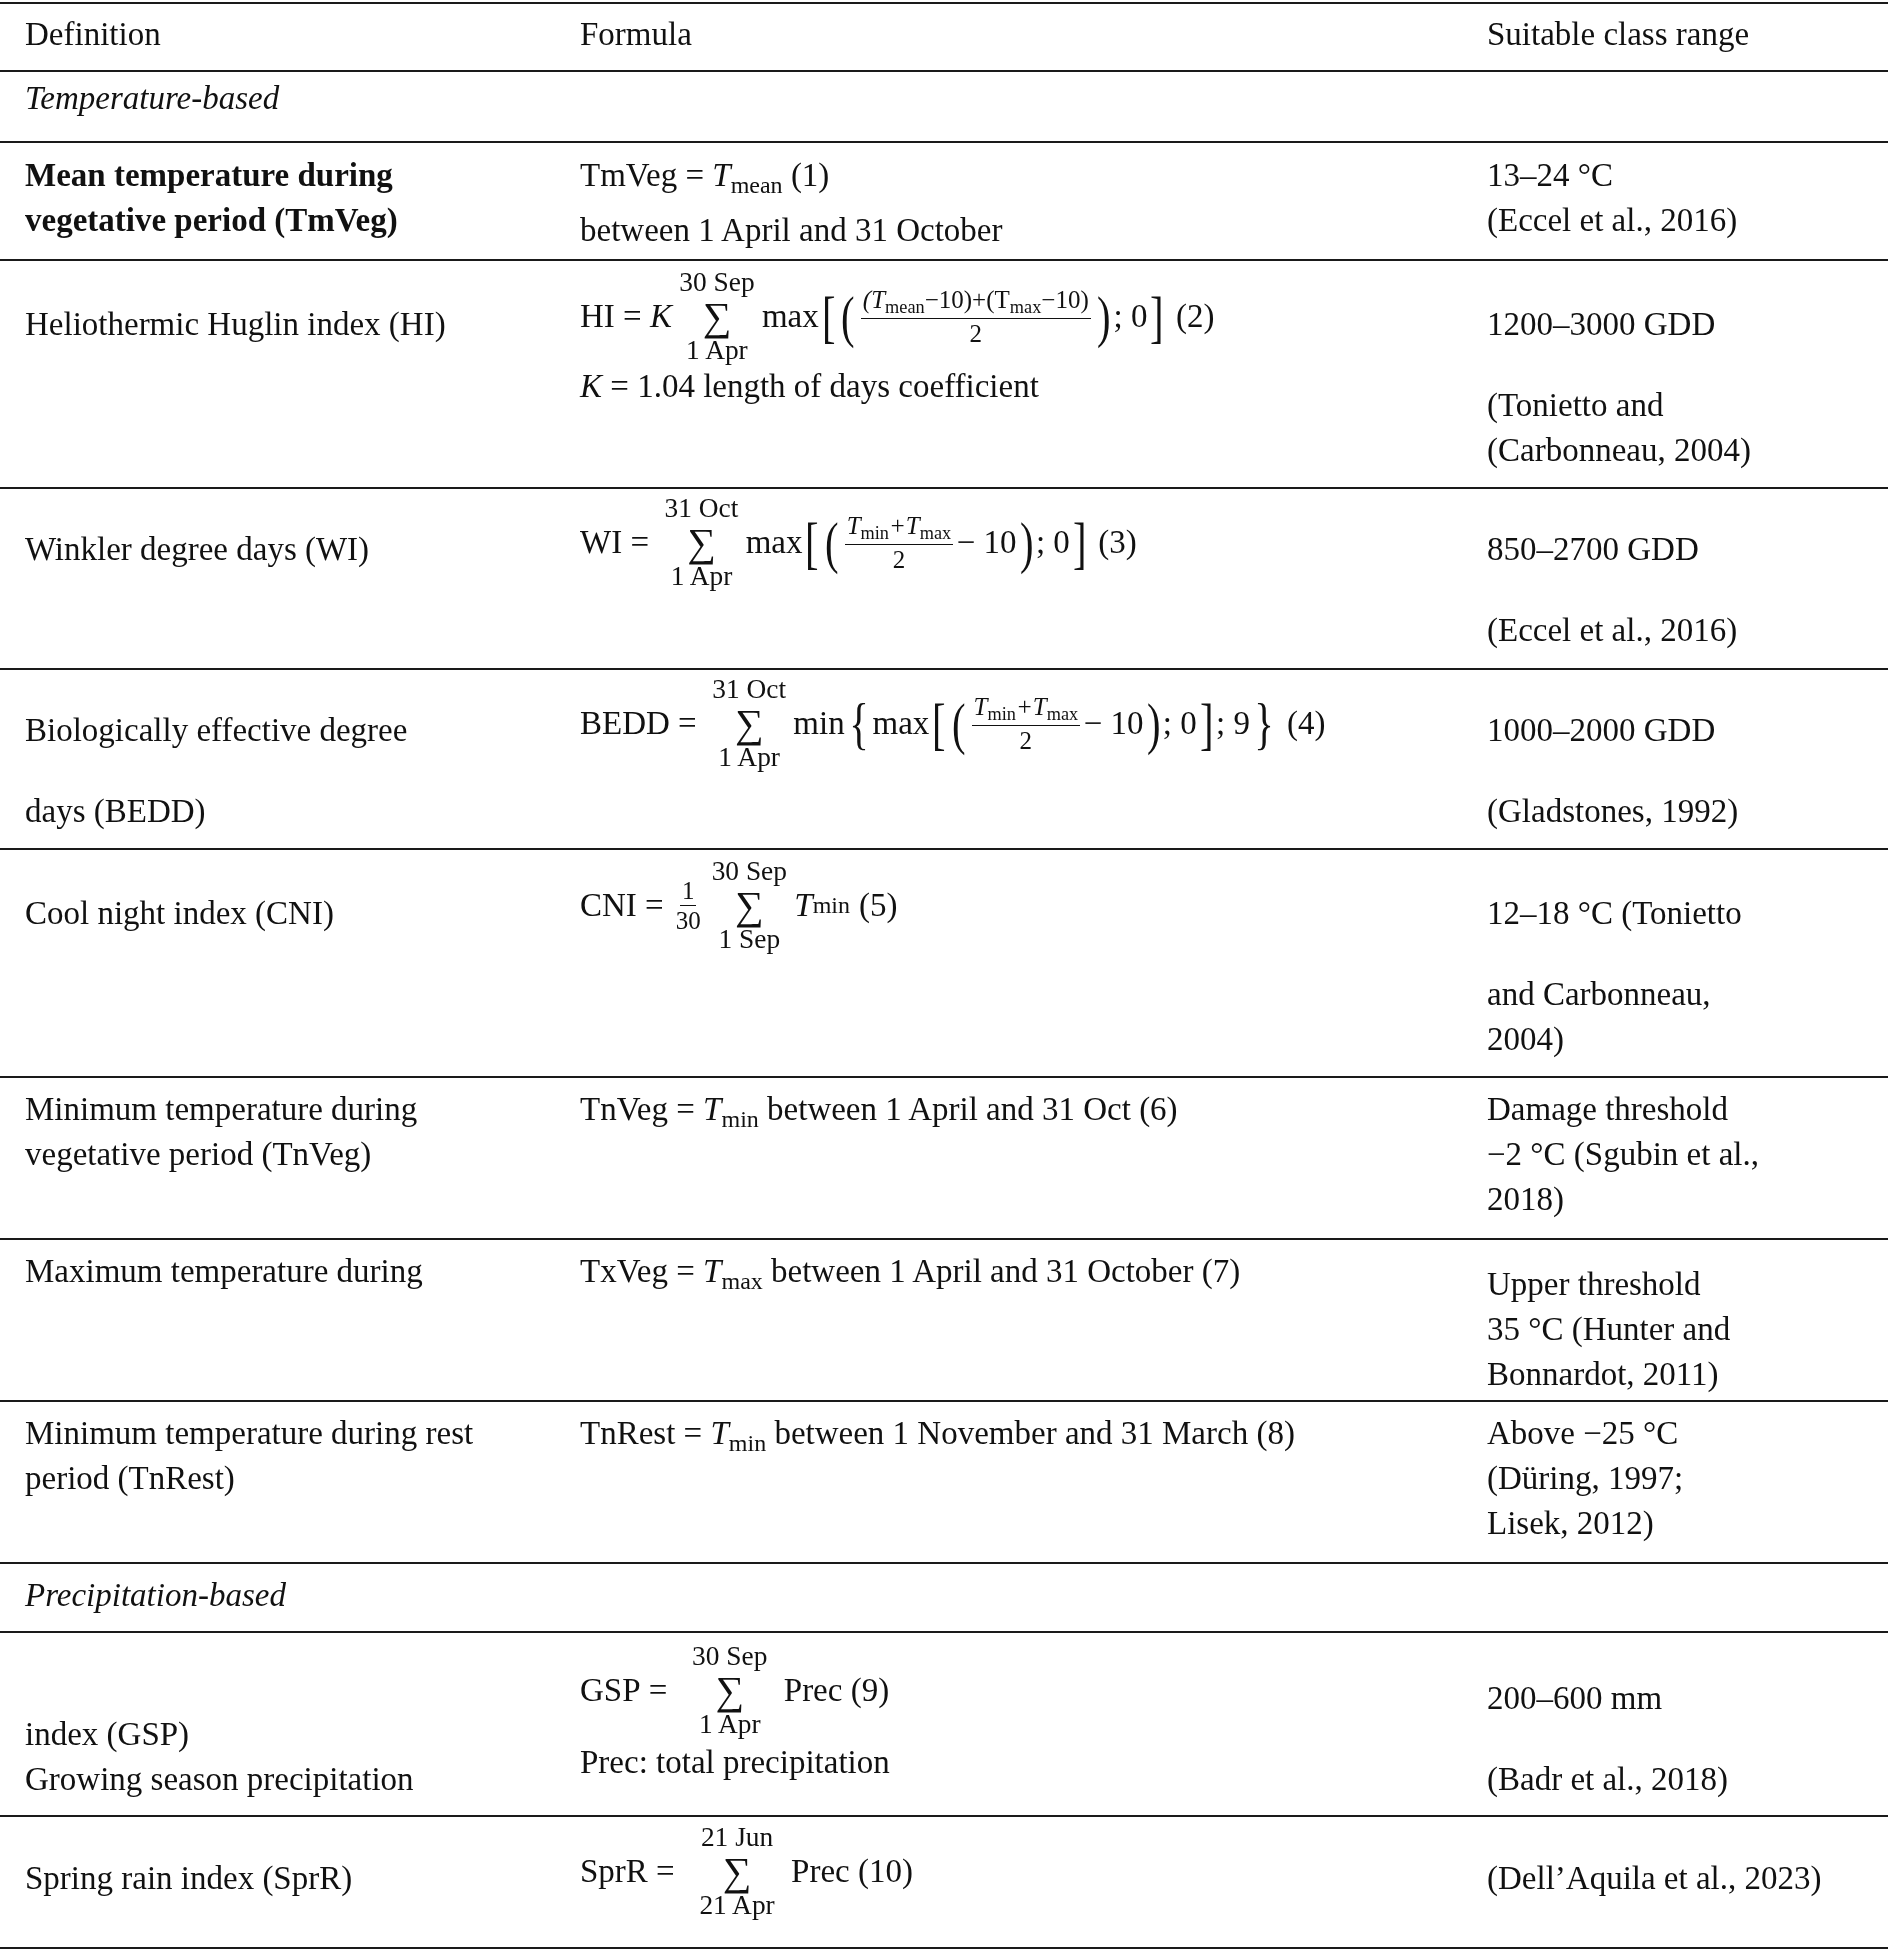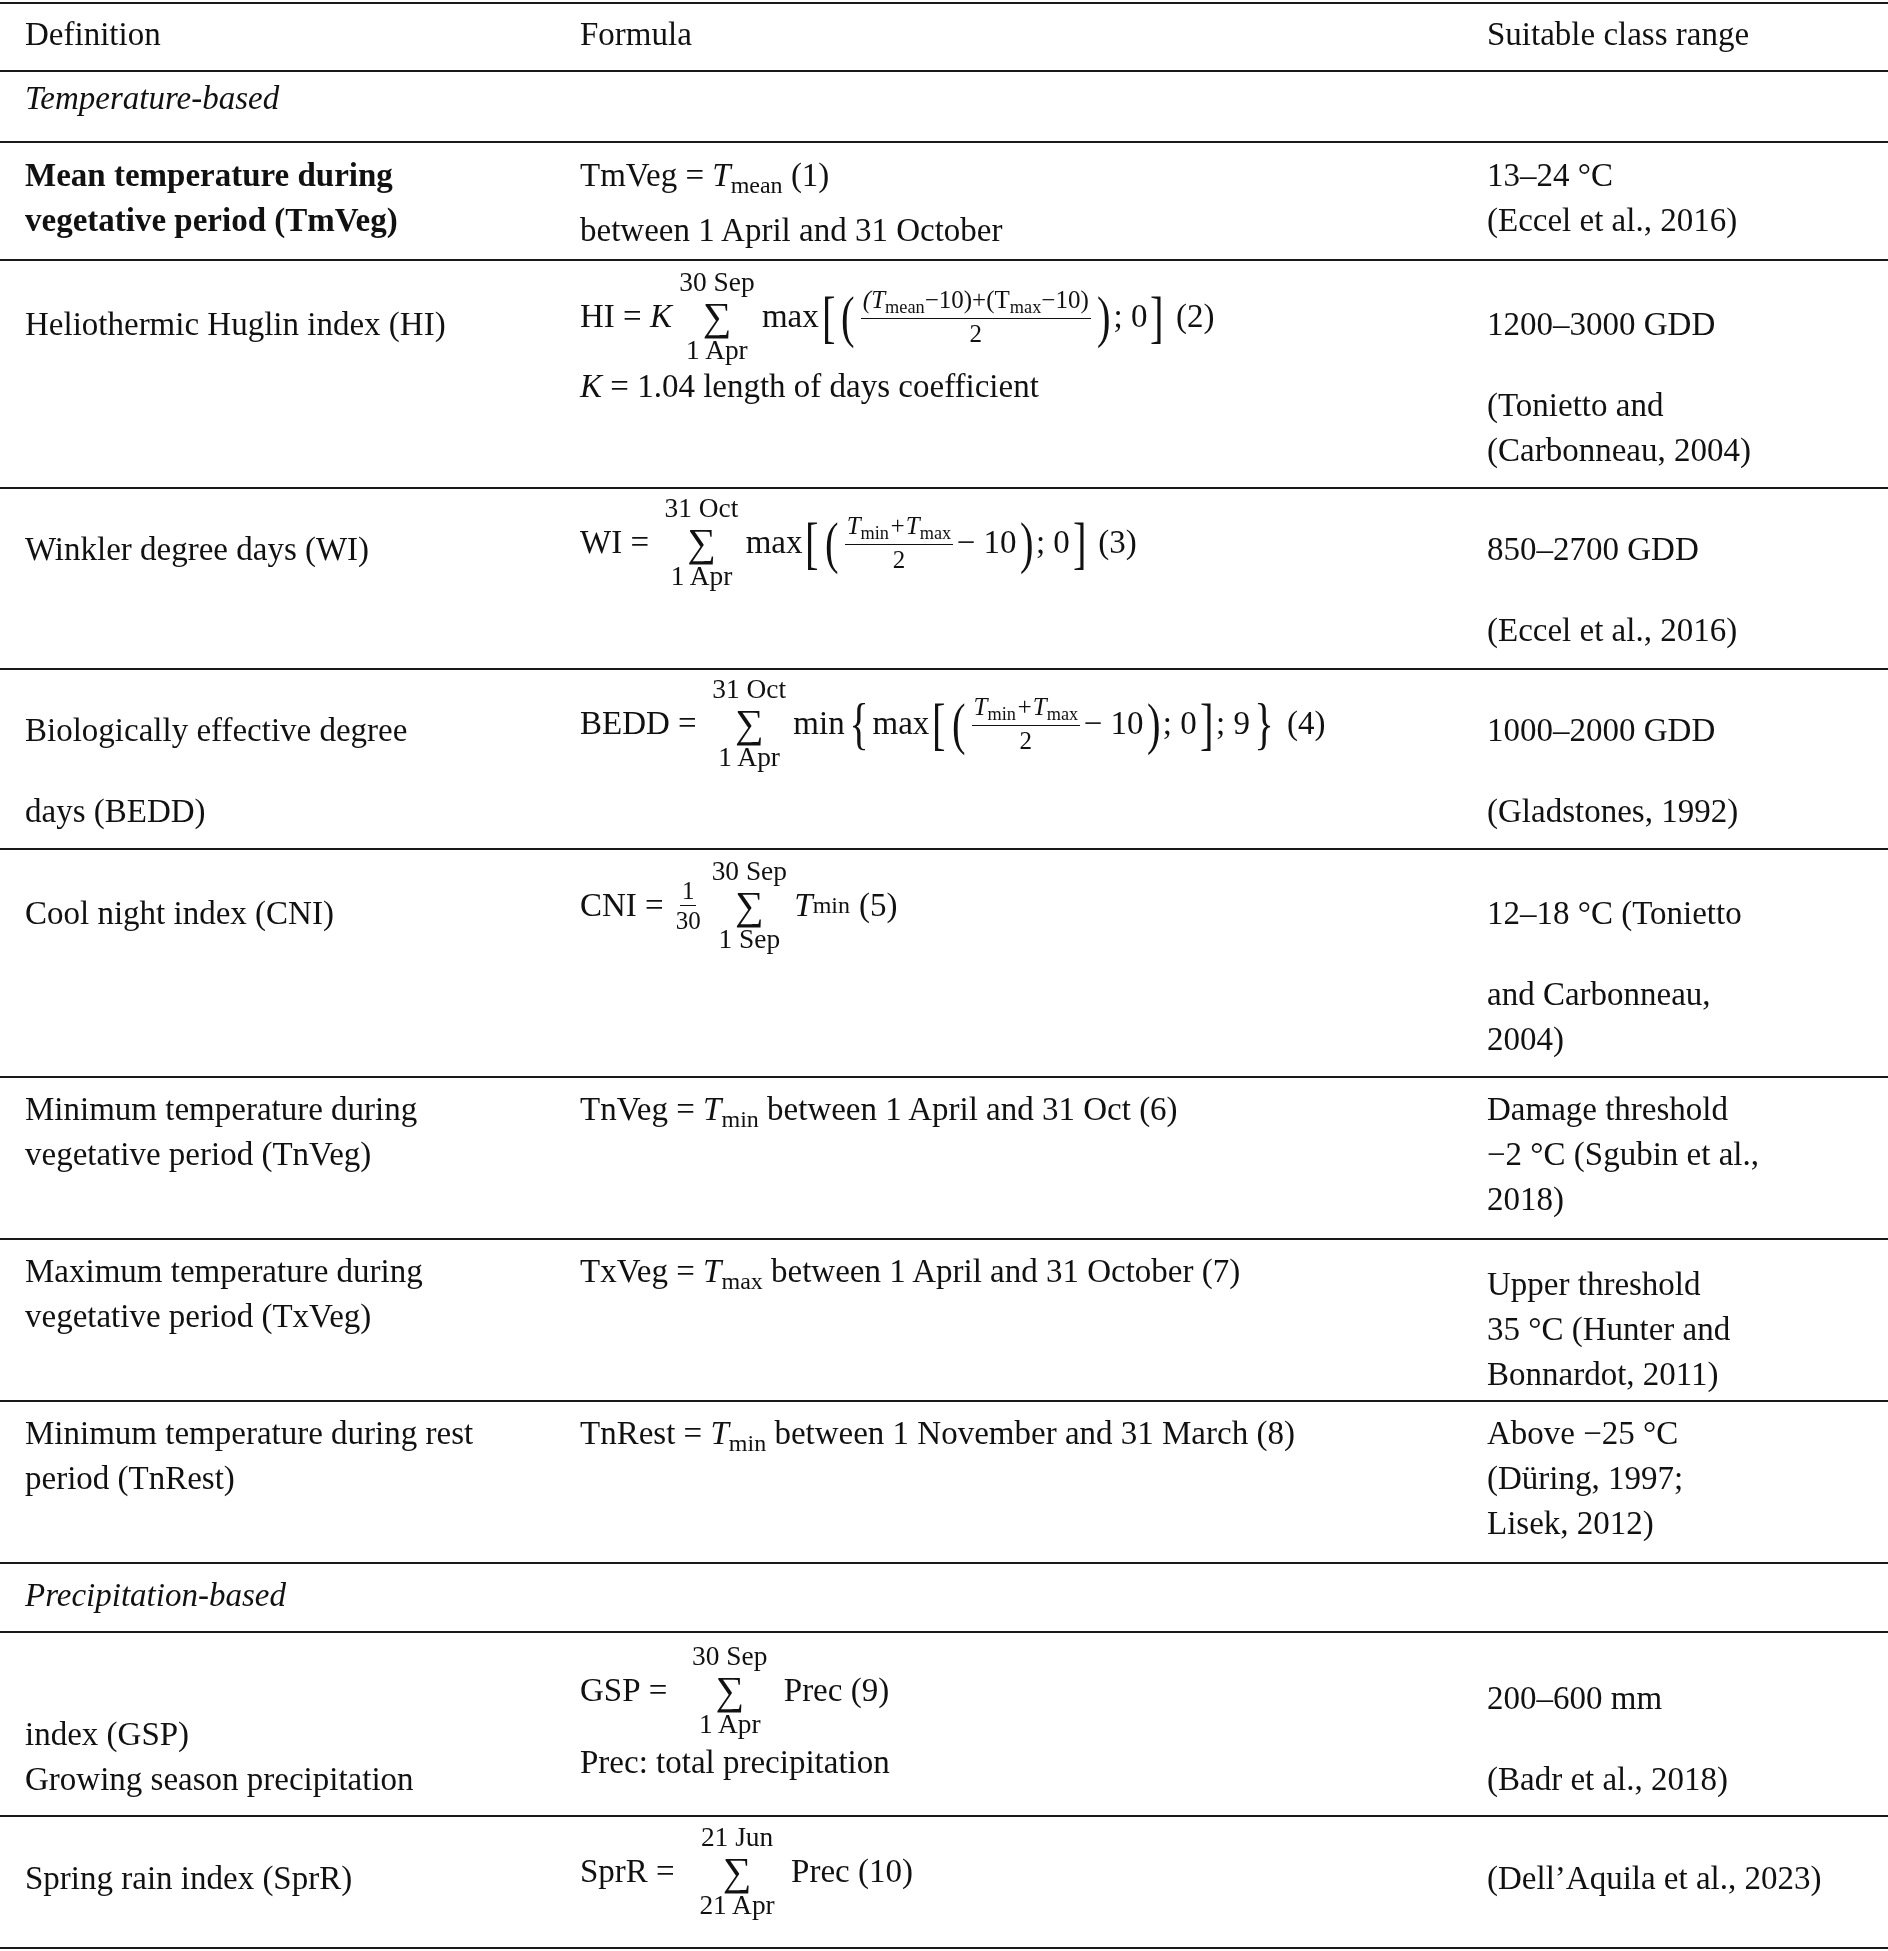--- a/index.html
+++ b/index.html
@@ -198,21 +198,20 @@
   <div class="cell c3" style="top:1087px;">
     <div>Damage threshold</div>
     <div>−2 °C (Sgubin et al.,</div>
     <div>2018)</div>
   </div>
 </div>
 
 <div>
   <div class="cell c1" style="top:1249px;">
     <div>Maximum temperature during</div>
-    <div>vegetative period (TxVeg)</div>
   </div>
   <div class="cell c2" style="top:1249px;">
     <span>TxVeg</span> = <span class="ital">T</span><span class="sub">max</span>
     <span>between 1 April and 31 October (7)</span>
   </div>
   <div class="cell c3" style="top:1262px;">
     <div>Upper threshold</div>
     <div>35 °C (Hunter and</div>
     <div>Bonnardot, 2011)</div>
   </div>

